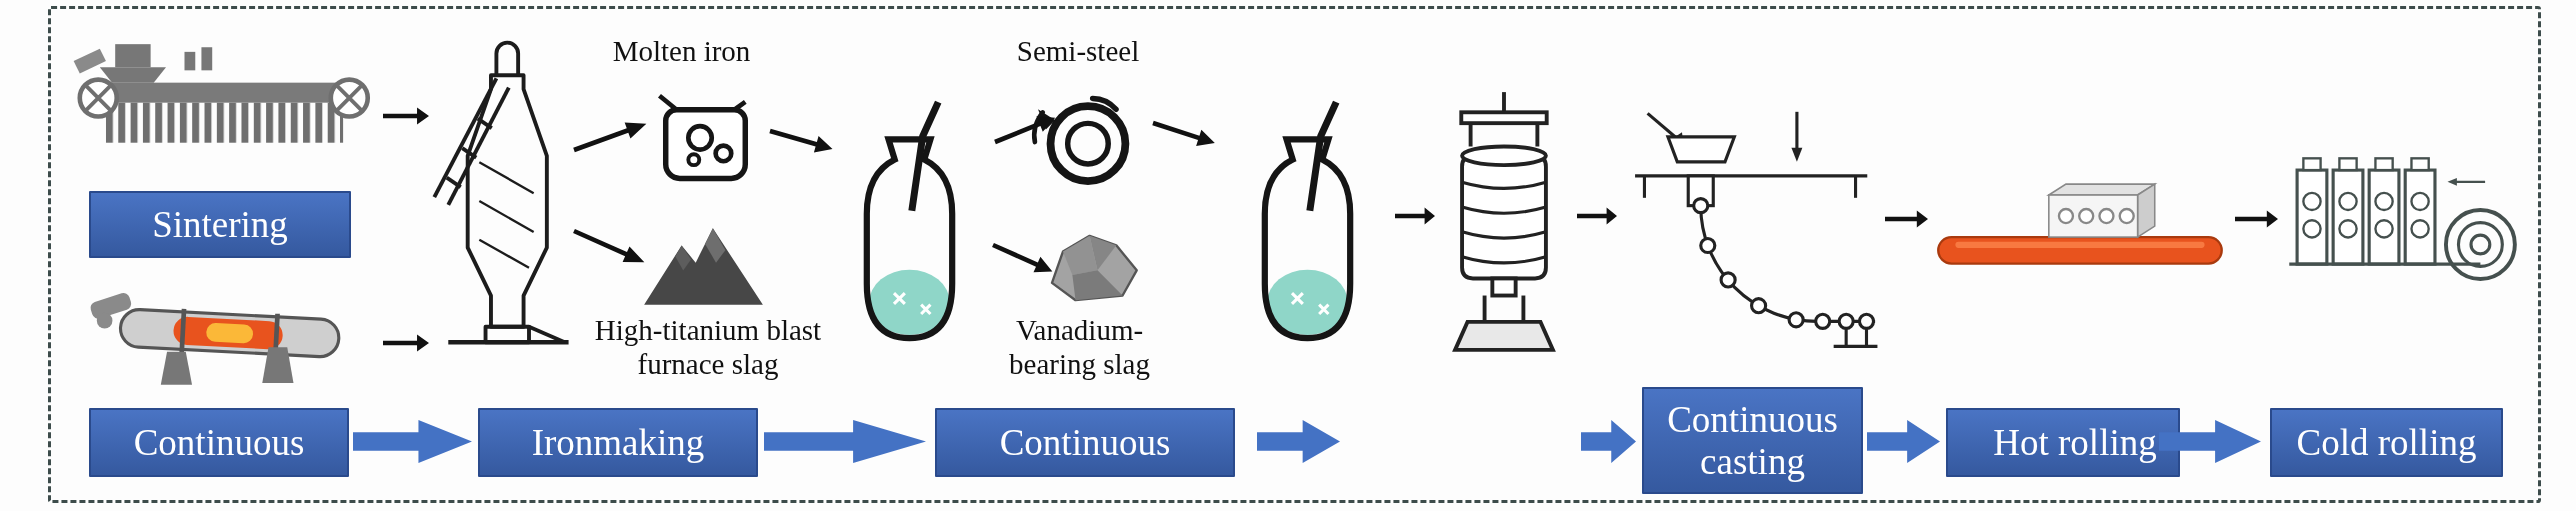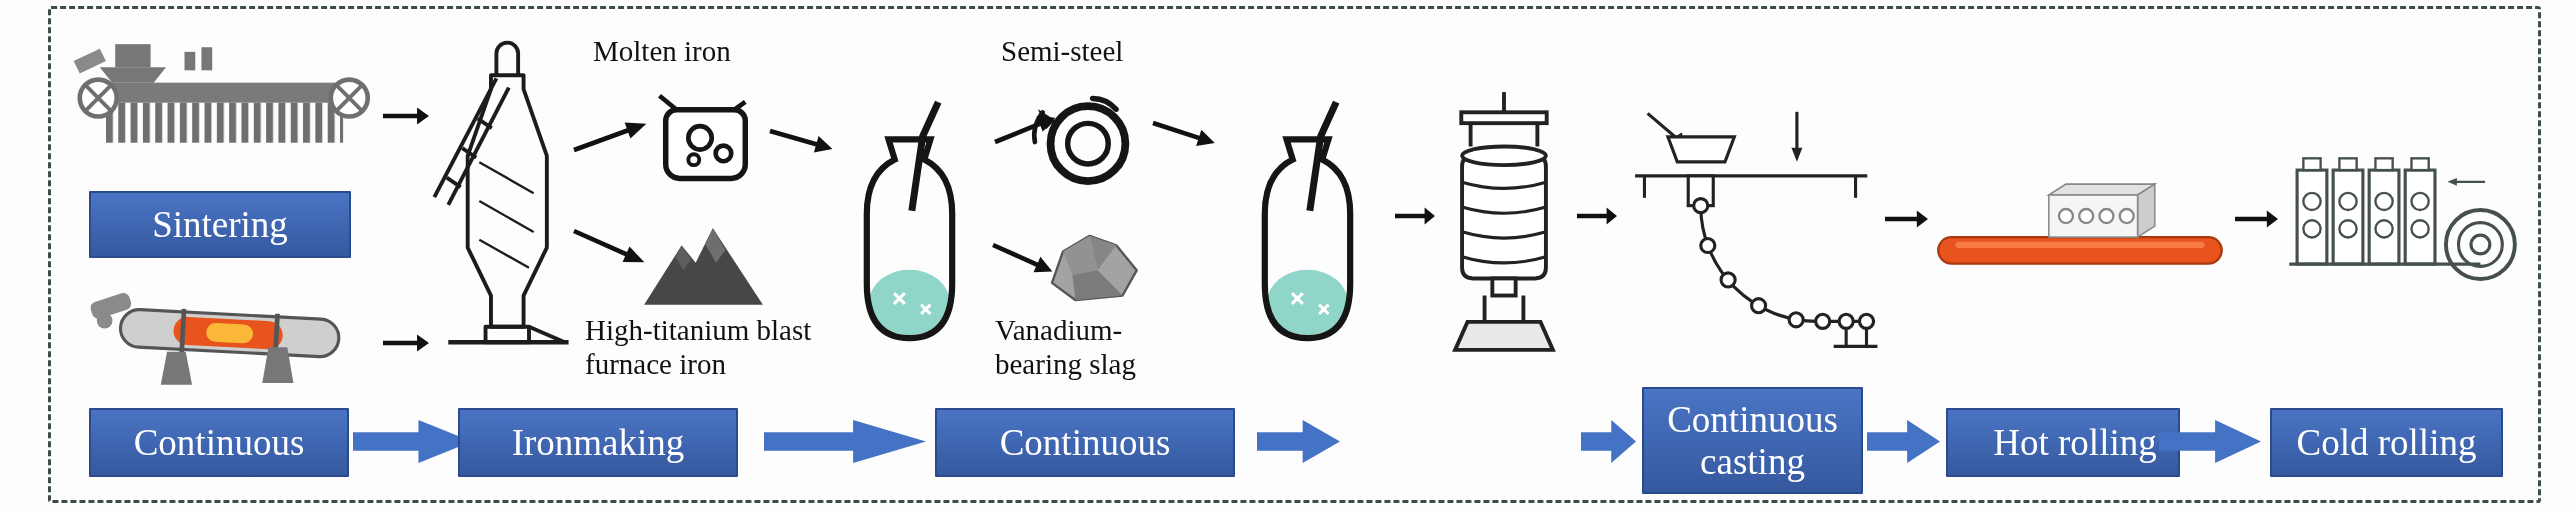--- a/index.html
+++ b/index.html
@@ -3,21 +3,21 @@
 <meta charset="utf-8">
 <style>
   html,body{margin:0;padding:0;background:#ffffff;}
   body{font-family:"Liberation Serif",serif;}
   .stage{position:relative;width:2576px;height:511px;background:#fdfdfd;overflow:hidden;}
   .frame{position:absolute;left:48px;top:6.2px;right:35px;bottom:7.7px;border:3.1px dashed #3d4c4b;border-radius:3.1px;}
   .abs{position:absolute;}
   .stage-box{position:absolute;display:flex;align-items:center;justify-content:center;
     background:linear-gradient(#4a74c4,#35599f);border:2.3px solid #2a4a8c;border-radius:1px;
     color:#ffffff;font-size:37px;text-align:center;line-height:1.12;}
-  .note{position:absolute;color:#111111;font-size:29px;line-height:1.18;}
+  .note{position:absolute;color:#111111;font-size:29px;text-align:center;line-height:1.18;}
   .thin-arrow{position:absolute;transform-origin:left center;}
   .thin-arrow svg,.block-arrow svg{display:block;width:100%;height:100%;}
   .block-arrow{position:absolute;}
   svg{overflow:visible;}
 </style>
 </head>
 <body>
 
 <div class="stage">
   <div class="frame"></div>
@@ -96,21 +96,21 @@
   </div>
 
   <div class="abs" style="left:641px;top:222px;width:125px;height:86px;">
     <svg viewBox="0 0 160 110" preserveAspectRatio="none">
       <polygon points="4,106 52,30 70,52 92,8 156,106" fill="#474747"></polygon>
       <polygon points="92,8 108,36 96,52 82,28" fill="#6e6e6e"></polygon>
       <polygon points="52,30 64,48 54,62 44,44" fill="#5d5d5d"></polygon>
     </svg>
   </div>
 
-  <div class="note" style="left:585px;top:313px;width:246px;">High-titanium blast furnace iron</div>
+  <div class="note" style="left:585px;top:313px;width:246px;">High-titanium blast furnace slag</div>
 
   <div class="abs" style="left:828px;top:99px;width:163px;height:263px;">
     <svg viewBox="0 0 210 340" preserveAspectRatio="none">
       <ellipse cx="105" cy="262" rx="52" ry="42" fill="#8fd6c8"></ellipse>
       <path d="M85,250 l14,14 m0,-14 l-14,14 M120,265 l12,12 m0,-12 l-12,12" stroke="#fff" stroke-width="4"></path>
       <path d="M78,52 h54 l-8,26 q36,18 36,70 v90 q0,70 -55,70 t-55,-70 v-90 q0,-52 36,-70 z" fill="none" stroke="#151515" stroke-width="8"></path>
       <path d="M142,4 l-20,44 l-14,96" stroke="#151515" stroke-width="9" fill="none"></path>
     </svg>
   </div>
 
@@ -300,21 +300,21 @@
   <div class="stage-box" style="left:89px;top:408px;width:256px;height:65px;">
     <span>Continuous</span>
   </div>
 
   <div class="block-arrow" style="left:353px;top:420px;width:119px;height:43px;">
     <svg viewBox="0 0 100 56" preserveAspectRatio="none">
         <polygon points="0,16 55,16 55,0 100,28 55,56 55,40 0,40" fill="#4472c4"></polygon>
       </svg>
   </div>
 
-  <div class="stage-box" style="left:458px;top:408px;width:276px;height:65px;">
+  <div class="stage-box" style="left:478px;top:408px;width:276px;height:65px;">
     <span>Ironmaking</span>
   </div>
 
   <div class="block-arrow" style="left:764px;top:420px;width:162px;height:43px;">
     <svg viewBox="0 0 100 56" preserveAspectRatio="none">
         <polygon points="0,16 55,16 55,0 100,28 55,56 55,40 0,40" fill="#4472c4"></polygon>
       </svg>
   </div>
 
   <div class="stage-box" style="left:935px;top:408px;width:296px;height:65px;">

